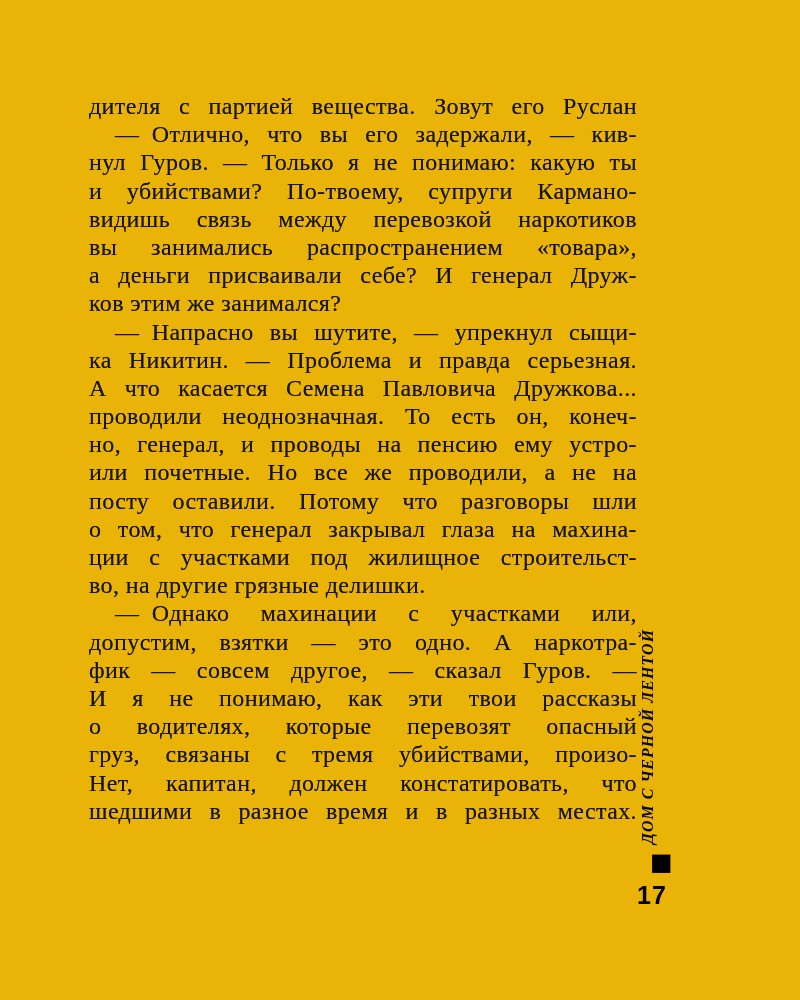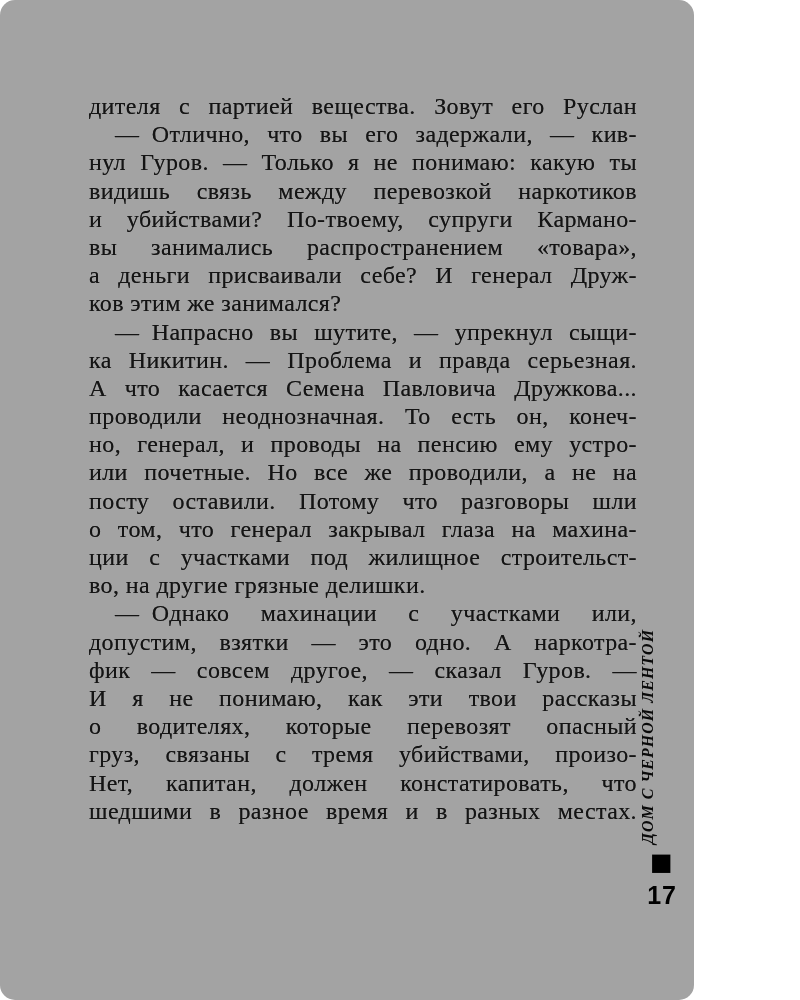--- a/index.html
+++ b/index.html
@@ -2,27 +2,26 @@
 <html><head>
 <meta charset="utf-8">
 <style>
   html, body {
     margin: 0;
     padding: 0;
     background: #ffffff;
   }
   .page {
     position: relative;
-    width: 694px;
+    width: 800px;
     height: 1000px;
-    background: #a3a3a3;
+    background: #eab308;
     overflow: hidden;
     color: #141414;
     font-family: "Liberation Serif", "DejaVu Serif", serif;
-    border-radius: 15px;
   }
   .text-block {
     position: absolute;
     left: 89px;
     top: 92px;
     width: 548px;
   }
   .line {
     font-size: 24px;
     line-height: 28.2px;
@@ -66,38 +65,38 @@
     font-size: 24px;
     line-height: 24px;
     color: #000000;
     font-family: "DejaVu Sans", sans-serif;
   }
   .pagenum {
     position: absolute;
     left: 637px;
     top: 881px;
     width: 40px;
-    text-align: right;
+    text-align: left;
     font-family: "Liberation Sans", "DejaVu Sans", sans-serif;
     font-weight: bold;
     font-size: 25px;
     letter-spacing: 1px;
     color: #000000;
   }
 </style>
 </head>
 <body>
 
 <div class="page">
   <main class="text-block">
     <div class="line">дителя с партией вещества. Зовут его Руслан</div>
     <div class="line start">— Отлично, что вы его задержали, — кив-</div>
     <div class="line">нул Гуров. — Только я не понимаю: какую ты</div>
+    <div class="line">и убийствами? По-твоему, супруги Кармано-</div>
     <div class="line">видишь связь между перевозкой наркотиков</div>
-    <div class="line">и убийствами? По-твоему, супруги Кармано-</div>
     <div class="line">вы занимались распространением «товара»,</div>
     <div class="line">а деньги присваивали себе? И генерал Друж-</div>
     <div class="line end">ков этим же занимался?</div>
     <div class="line start">— Напрасно вы шутите, — упрекнул сыщи-</div>
     <div class="line">ка Никитин. — Проблема и правда серьезная.</div>
     <div class="line">А что касается Семена Павловича Дружкова...</div>
     <div class="line">проводили неоднозначная. То есть он, конеч-</div>
     <div class="line">но, генерал, и проводы на пенсию ему устро-</div>
     <div class="line">или почетные. Но все же проводили, а не на</div>
     <div class="line">посту оставили. Потому что разговоры шли</div>

